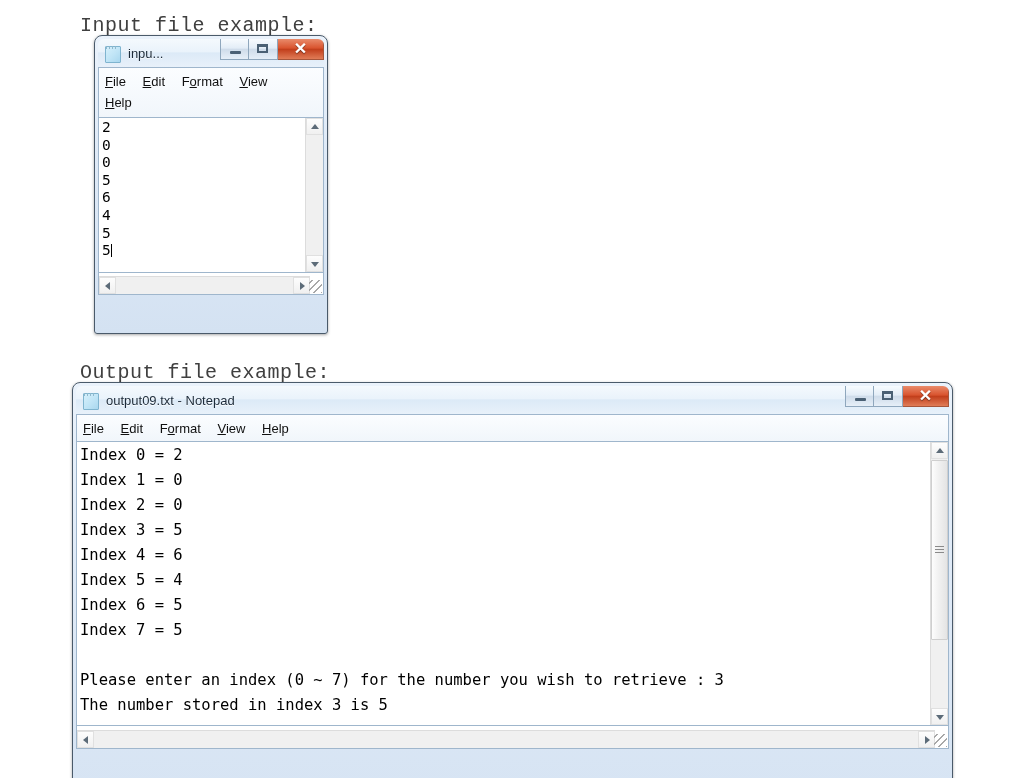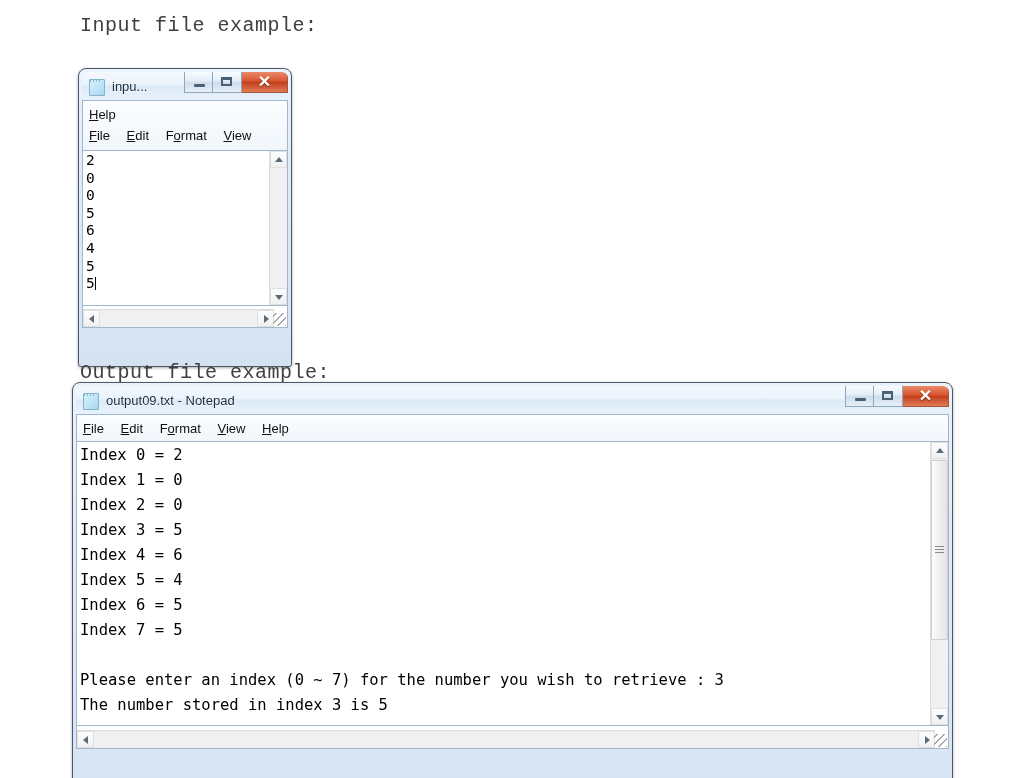--- a/index.html
+++ b/index.html
@@ -261,25 +261,24 @@
     width: 13px; height: 13px;
     background:
       repeating-linear-gradient(135deg,
         transparent 0px, transparent 2px,
         #a8a8a8 2px, #a8a8a8 3px,
         transparent 3px, transparent 5px);
   }
 
   
   #window-input {
-    left: 78px;
+    left: 94px;
     top: 35px;
-    width: 214px;
+    width: 234px;
     height: 299px;
-    margin-top: 33px;
   }
   #window-output {
     left: 72px;
     top: 382px;
     width: 881px;
     height: 482px;
   }
 </style>
 </head>
 <body>
@@ -305,27 +304,27 @@
           <span class="glyph-max"></span>
         </div>
         <div class="wbtn close">
           <span class="glyph-close">✕</span>
         </div>
       </div>
     </div>
 
     <div class="menubar wrap">
       <div class="menu-row">
-        <span class="menu-item"><u>H</u>elp</span>
-      </div>
-      <div class="menu-row">
         <span class="menu-item"><u>F</u>ile</span>
         <span class="menu-item"><u>E</u>dit</span>
         <span class="menu-item">F<u>o</u>rmat</span>
         <span class="menu-item"><u>V</u>iew</span>
+      </div>
+      <div class="menu-row">
+        <span class="menu-item"><u>H</u>elp</span>
       </div>
     </div>
 
     <div class="editor-wrap" id="input-editor-wrap" style="height:156px;">
       <div class="editor-text">2
 0
 0
 5
 6
 4

